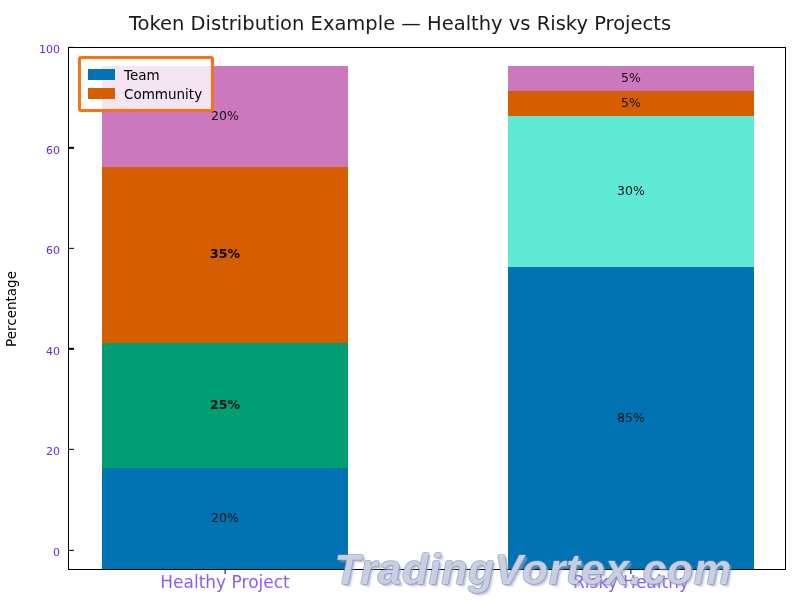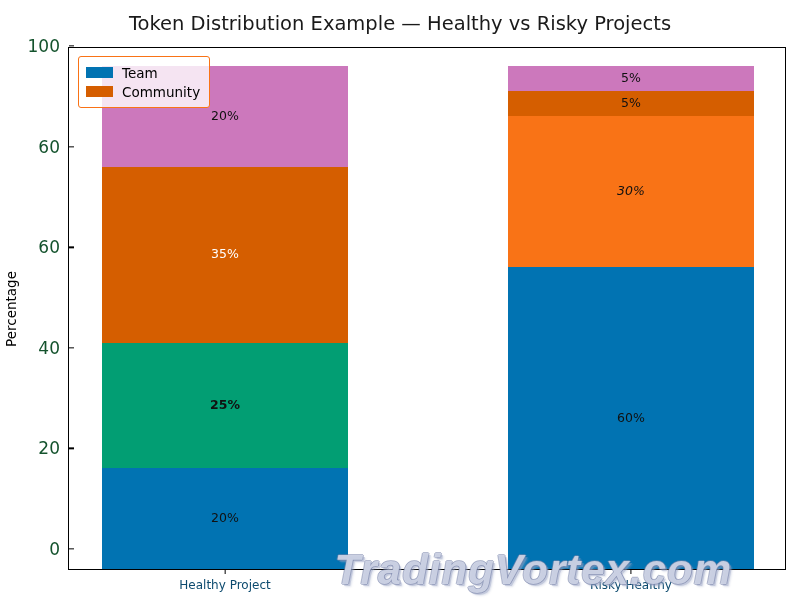--- a/index.html
+++ b/index.html
@@ -85,22 +85,22 @@
 
   
   .ytick {
     position: absolute;
     right: 100%;
     transform: translateY(-50%);
     white-space: nowrap;
   }
   .ytick .ytick-label {
     display: inline-block;
-    font-size: 17px;
-    color: #14532d;
+    font-size: 11px;
+    color: #6d28d9;
     padding-right: 9px;
     font-family: "DejaVu Sans", sans-serif;
   }
   .ytick .ytick-mark {
     position: absolute;
     left: 100%;
     top: 50%;
     width: 4.5px;
     height: 1.3px;
     background: #000;
@@ -130,34 +130,34 @@
     position: absolute;
     left: 50%;
     top: 0;
     width: 1.3px;
     height: 4.5px;
     background: #000;
     transform: translateX(-50%);
   }
   .xtick .xtick-label {
     display: block;
-    margin-top: 9px;
-    font-size: 12px;
-    color: #0c4a6e;
+    margin-top: 3px;
+    font-size: 17px;
+    color: #8b5cf6;
     white-space: nowrap;
     font-family: "DejaVu Sans", sans-serif;
   }
 
   
   #legend {
     position: absolute;
     left: 9px;
     top: 8px;
     background: rgba(255,255,255,0.80);
-    border: 1px solid #f97316;
+    border: 3px solid #f97316;
     border-radius: 3px;
     padding: 6px 9px 6px 7px;
     box-sizing: border-box;
   }
   .legend-row {
     display: flex;
     align-items: center;
     height: 19px;
   }
   .legend-swatch {
@@ -218,31 +218,31 @@
 
     <div id="bars-layer">
         <div class="bar-stack bar-healthy">
           <div class="seg" style="background: rgb(1, 115, 178); height: 100.577px; bottom: 0px;">
             <div class="seg-label" style="color: rgb(17, 17, 17); top: 43.7885px;">20%</div>
           </div>
           <div class="seg" style="background: rgb(2, 158, 115); height: 125.721px; bottom: 100.577px;">
             <div class="seg-label" style="color: rgb(17, 17, 17); top: 56.3606px; font-weight: bold;">25%</div>
           </div>
           <div class="seg" style="background: rgb(213, 94, 0); height: 176.01px; bottom: 226.298px;">
-            <div class="seg-label" style="color: #ffffff; top: 81.5048px;">35%</div>
+            <div class="seg-label" style="color: #000000; top: 81.5048px; font-weight: bold;">35%</div>
           </div>
           <div class="seg" style="background: rgb(204, 120, 188); height: 100.577px; bottom: 402.308px;">
             <div class="seg-label" style="color: rgb(17, 17, 17); top: 43.7885px;">20%</div>
           </div>
         </div>
         <div class="bar-stack bar-risky">
           <div class="seg" style="background: rgb(1, 115, 178); height: 301.731px; bottom: 0px;">
-            <div class="seg-label" style="color: rgb(17, 17, 17); top: 144.365px;">60%</div>
-          </div>
-          <div class="seg" style="background: #f97316; height: 150.865px; bottom: 301.731px; font-style: italic;">
+            <div class="seg-label" style="color: rgb(17, 17, 17); top: 144.365px;">85%</div>
+          </div>
+          <div class="seg" style="background: #5eead4; height: 150.865px; bottom: 301.731px;">
             <div class="seg-label" style="color: rgb(17, 17, 17); top: 68.9327px;">30%</div>
           </div>
           <div class="seg" style="background: rgb(213, 94, 0); height: 25.1442px; bottom: 452.596px;">
             <div class="seg-label" style="color: rgb(17, 17, 17); top: 6.07212px;">5%</div>
           </div>
           <div class="seg" style="background: rgb(204, 120, 188); height: 25.1442px; bottom: 477.74px;">
             <div class="seg-label" style="color: rgb(17, 17, 17); top: 6.07212px;">5%</div>
           </div>
         </div>
       </div>

